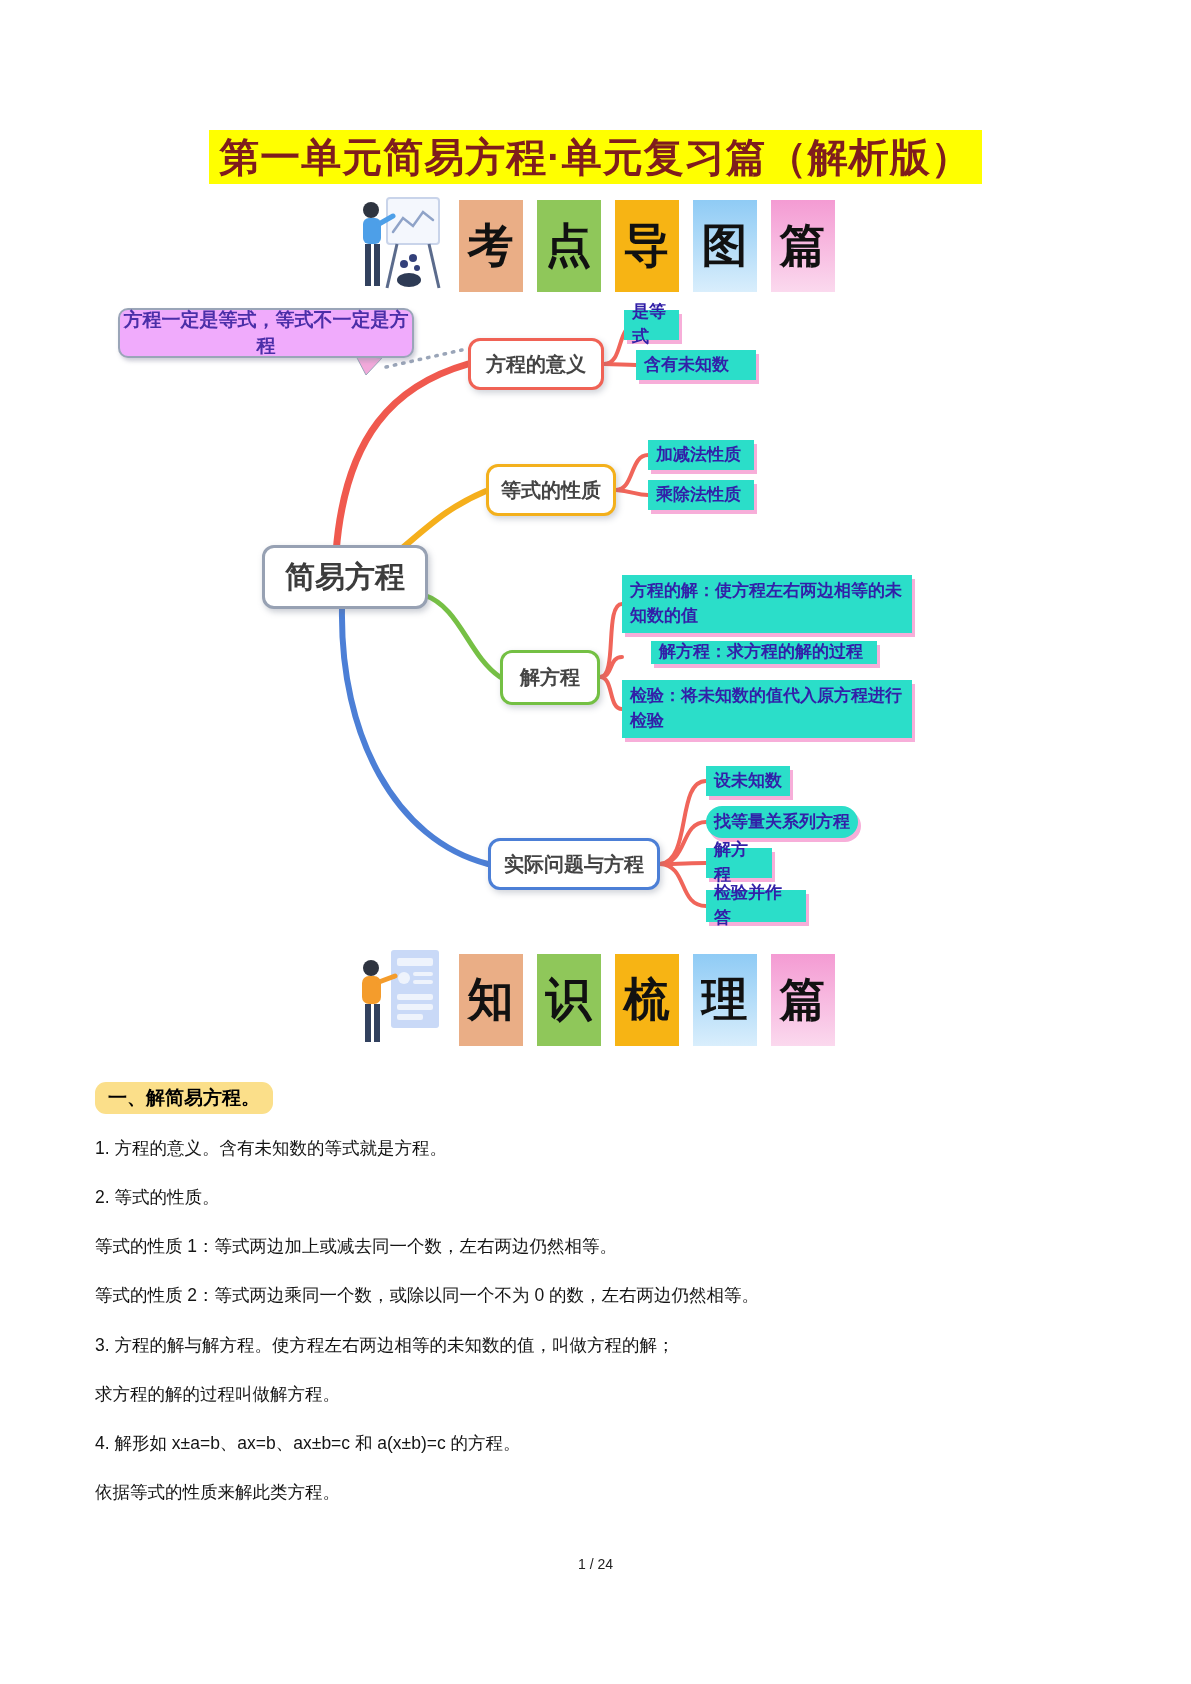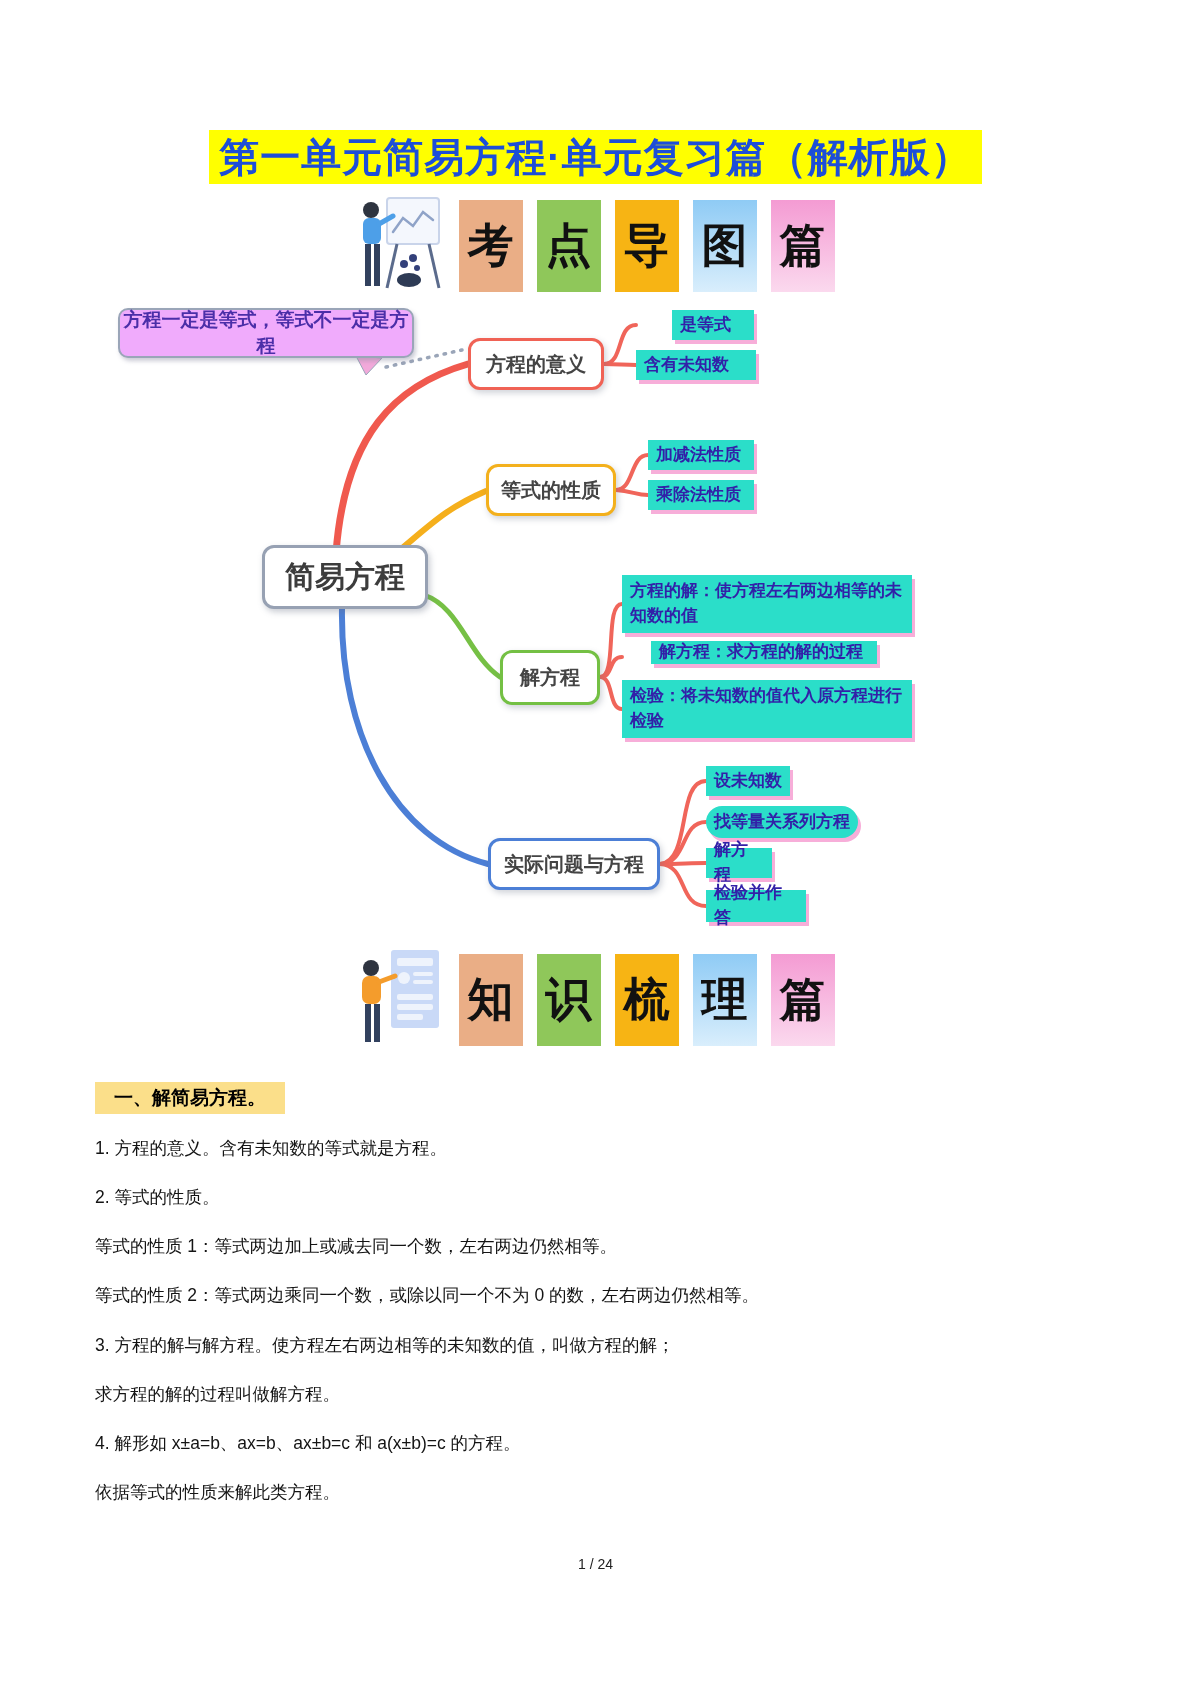--- a/index.html
+++ b/index.html
@@ -3,21 +3,21 @@
 <meta charset="utf-8">
 <style>
   html,body{margin:0;padding:0;background:#ffffff;}
   #page{
     position:relative;width:1191px;height:1684px;margin:0 auto;background:#fff;
     font-family:"Liberation Sans",sans-serif;overflow:hidden;
   }
   
   #title-wrap{position:absolute;top:130px;left:0;width:100%;text-align:center;}
   #title{
-    display:inline-block;background:#FFFF00;color:#1d4ed8;
+    display:inline-block;background:#FFFF00;color:#7f1d1d;
     font-size:40px;font-weight:bold;line-height:1.3;padding:1px 10px;letter-spacing:1px;
   }
   
   .banner{position:absolute;left:0;width:100%;display:flex;justify-content:center;align-items:flex-end;gap:14px;}
   #banner-top{top:192px;}
   #banner-mid{top:946px;}
   .tile{
     width:64px;height:92px;display:flex;align-items:center;justify-content:center;
     font-family:"DejaVu Serif",serif;font-weight:bold;font-size:46px;color:#111;
   }
@@ -47,36 +47,36 @@
     text-align:center;
   }
   #mm-topic-0{left:468px;top:43px;width:136px;height:52px;border:3px solid #F06255;}
   #mm-topic-1{left:486px;top:169px;width:130px;height:52px;border:3px solid #F3B01C;}
   #mm-topic-2{left:500px;top:355px;width:100px;height:55px;border:3px solid #74C044;}
   #mm-topic-3{left:488px;top:543px;width:172px;height:52px;border:3px solid #4C7FD6;}
   .mm-leaf{
     background:#2BDEC9;color:#3220A8;font-weight:bold;font-size:17px;line-height:1.45;
     padding:3px 8px;box-shadow:3px 4px 0 #F7AED9;justify-content:flex-start;text-align:left;
   }
-  #mm-leaf-0a{left:672px;top:15px;width:82px;height:30px;}
+  #mm-leaf-0a{left:624px;top:15px;width:55px;height:30px;}
   #mm-leaf-0b{left:636px;top:55px;width:120px;height:30px;}
   #mm-leaf-1a{left:648px;top:145px;width:106px;height:30px;}
   #mm-leaf-1b{left:648px;top:185px;width:106px;height:30px;}
   #mm-leaf-2a{left:622px;top:280px;width:290px;min-height:58px;}
   #mm-leaf-2b{left:651px;top:346px;width:226px;height:23px;}
   #mm-leaf-2c{left:622px;top:385px;width:290px;min-height:58px;}
   #mm-leaf-3a{left:706px;top:471px;width:84px;height:30px;}
   #mm-leaf-3b{left:706px;top:511px;width:152px;height:32px;border-radius:16px;}
   #mm-leaf-3c{left:706px;top:553px;width:66px;height:30px;}
   #mm-leaf-3d{left:706px;top:595px;width:100px;height:32px;}
   
   #notes{position:absolute;top:1082px;left:95px;width:1005px;color:#141414;}
   #notes-heading{
     display:inline-block;background:#FBDF8A;color:#000;font-weight:bold;font-size:19px;
-    padding:3px 19px;margin:0 0 24px 0;
+    padding:3px 13px;margin:0 0 24px 0;border-radius:11px;
   }
   #notes p{margin:0 0 29px 0;font-size:17.5px;line-height:1.15;font-weight:500;}
   
   #footer{position:absolute;top:1556px;left:0;width:100%;text-align:center;font-size:14px;color:#222;}
 </style>
 </head>
 <body>
 
 <div id="page">
 

